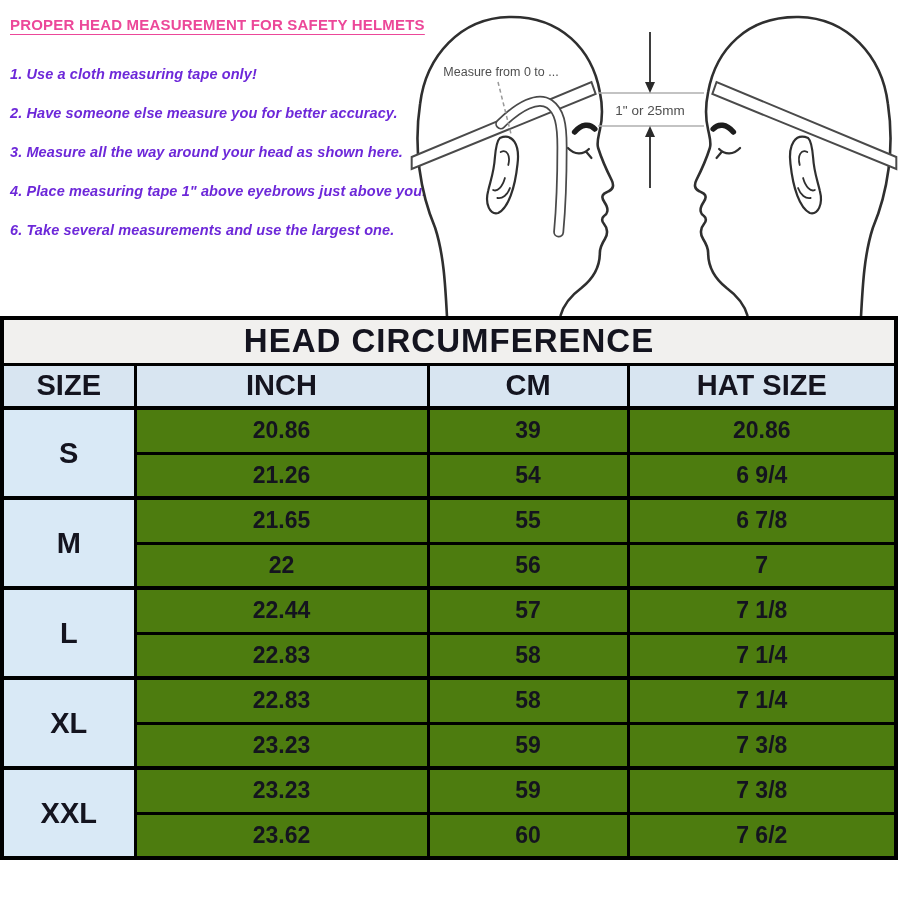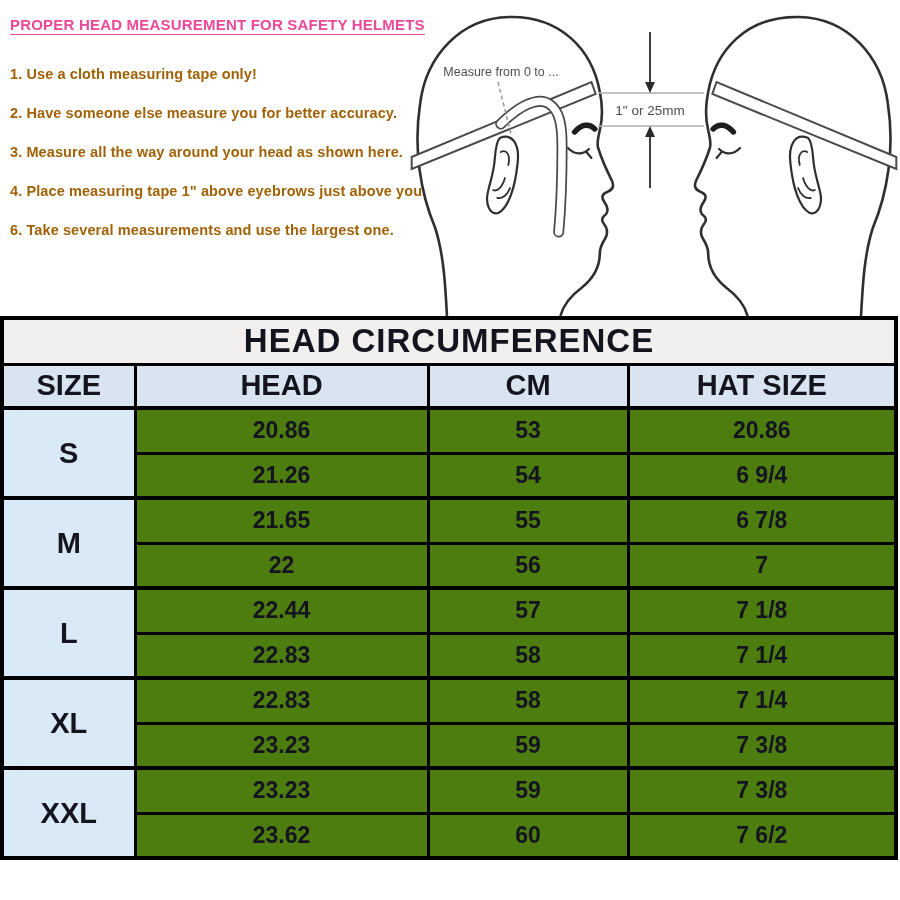--- a/index.html
+++ b/index.html
@@ -7,22 +7,22 @@
   .stage { position: relative; width: 900px; height: 900px; overflow: hidden; background: #fff; }
 
   
   .top { position: relative; width: 900px; height: 316px; }
   .instructions { position: absolute; left: 10px; top: 16px; width: 430px; }
   .instructions h1 {
     font-size: 15px; font-weight: 700; color: #ec4899; letter-spacing: .2px;
     text-decoration: underline; text-underline-offset: 4px; margin-bottom: 33px; white-space: nowrap;
   }
   .instruction-item {
-    font-size: 14.5px; font-weight: 600; color: #a16207;
-    margin-bottom: 23px; white-space: nowrap; letter-spacing: .1px;
+    font-size: 14.5px; font-weight: 600; color: #6d28d9;
+    margin-bottom: 23px; white-space: nowrap; letter-spacing: .1px; font-style: italic;
   }
   .diagram { position: absolute; left: 398px; top: 2px; width: 502px; height: 314px; }
   .diagram svg { display: block; width: 502px; height: 314px; }
 
   
   table.size-table {
     width: 894px; margin-left: 0; border-collapse: collapse; table-layout: fixed;
     border: 4px solid #000; color: #14141f;
   }
   .size-table td, .size-table th { border: 3px solid #000; text-align: center; vertical-align: middle; font-weight: 700; }
@@ -119,29 +119,29 @@
         <col style="width:293px">
         <col style="width:200px">
         <col style="width:268px">
     </colgroup>
     <tbody>
       <tr class="title-row">
         <td colspan="4">HEAD CIRCUMFERENCE</td>
       </tr>
       <tr class="header-row">
         <th>SIZE</th>
-        <th>HEAD</th>
+        <th>INCH</th>
         <th>CM</th>
         <th>HAT SIZE</th>
       </tr>
 
       <tr class="group-start">
         <td class="size" rowspan="2">S</td>
         <td>20.86</td>
-        <td>53</td>
+        <td>39</td>
         <td>20.86</td>
       </tr>
       <tr class="sub-row">
         <td>21.26</td>
         <td>54</td>
         <td>6 9/4</td>
       </tr>
 
       <tr class="group-start">
         <td class="size" rowspan="2">M</td>

